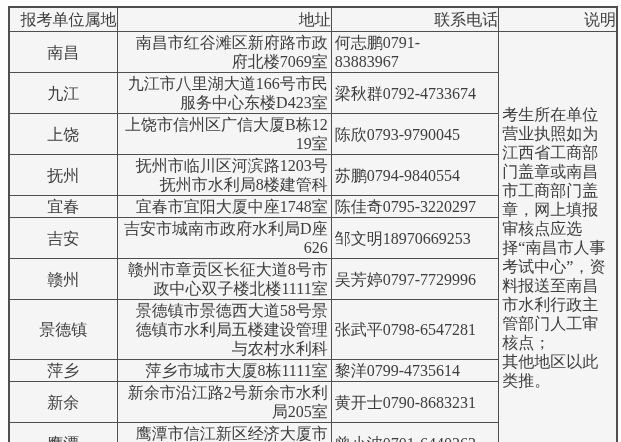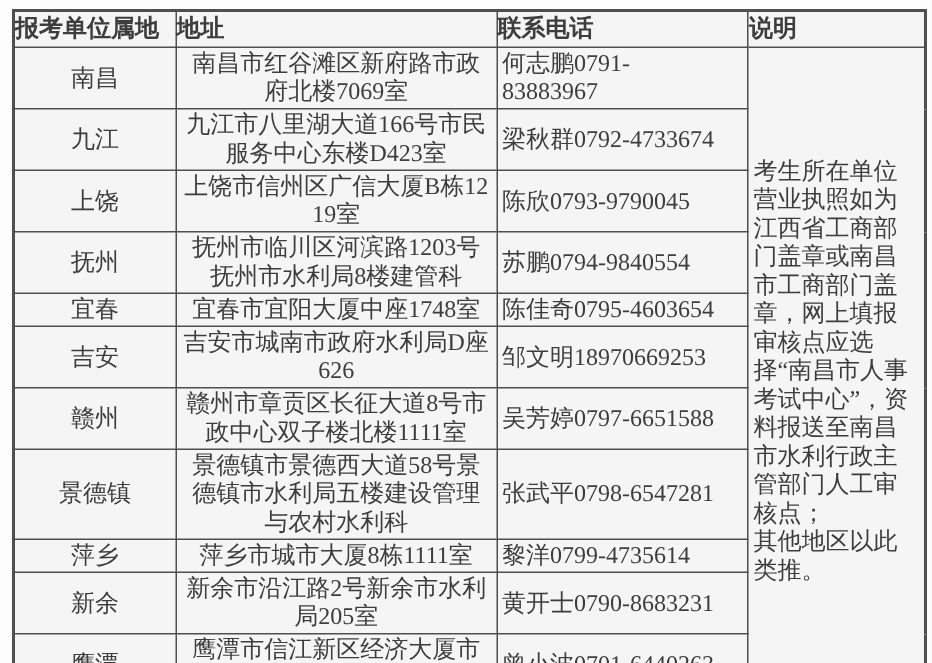--- a/index.html
+++ b/index.html
@@ -27,29 +27,29 @@
   table.info-table {
     border: 2px solid #4f4f4f;
   }
   .info-table th, .info-table td {
     border: 1px solid #4f4f4f;
     padding: 1px 3px;
     vertical-align: middle;
     word-break: break-all;
   }
   .info-table th {
-    font-weight: bold;
-    text-align: left;
+    font-weight: normal;
+    text-align: right;
     padding: 2px 0;
   }
   .info-table td.region {
     text-align: center;
   }
   .info-table td.address {
-    text-align: center;
+    text-align: right;
   }
   .info-table td.contact {
     text-align: left;
     white-space: pre-line;
   }
   .info-table td.note {
     text-align: left;
     white-space: pre-line;
     vertical-align: middle;
   }
@@ -93,31 +93,31 @@
           <td class="contact">陈欣0793-9790045</td>
         </tr>
         <tr>
           <td class="region">抚州</td>
           <td class="address">抚州市临川区河滨路1203号抚州市水利局8楼建管科</td>
           <td class="contact">苏鹏0794-9840554</td>
         </tr>
         <tr>
           <td class="region">宜春</td>
           <td class="address">宜春市宜阳大厦中座1748室</td>
-          <td class="contact">陈佳奇0795-4603654</td>
+          <td class="contact">陈佳奇0795-3220297</td>
         </tr>
         <tr>
           <td class="region">吉安</td>
           <td class="address">吉安市城南市政府水利局D座626</td>
           <td class="contact">邹文明18970669253</td>
         </tr>
         <tr>
           <td class="region">赣州</td>
           <td class="address">赣州市章贡区长征大道8号市政中心双子楼北楼1111室</td>
-          <td class="contact">吴芳婷0797-6651588</td>
+          <td class="contact">吴芳婷0797-7729996</td>
         </tr>
         <tr>
           <td class="region">景德镇</td>
           <td class="address">景德镇市景德西大道58号景德镇市水利局五楼建设管理与农村水利科</td>
           <td class="contact">张武平0798-6547281</td>
         </tr>
         <tr>
           <td class="region">萍乡</td>
           <td class="address">萍乡市城市大厦8栋1111室</td>
           <td class="contact">黎洋0799-4735614</td>

